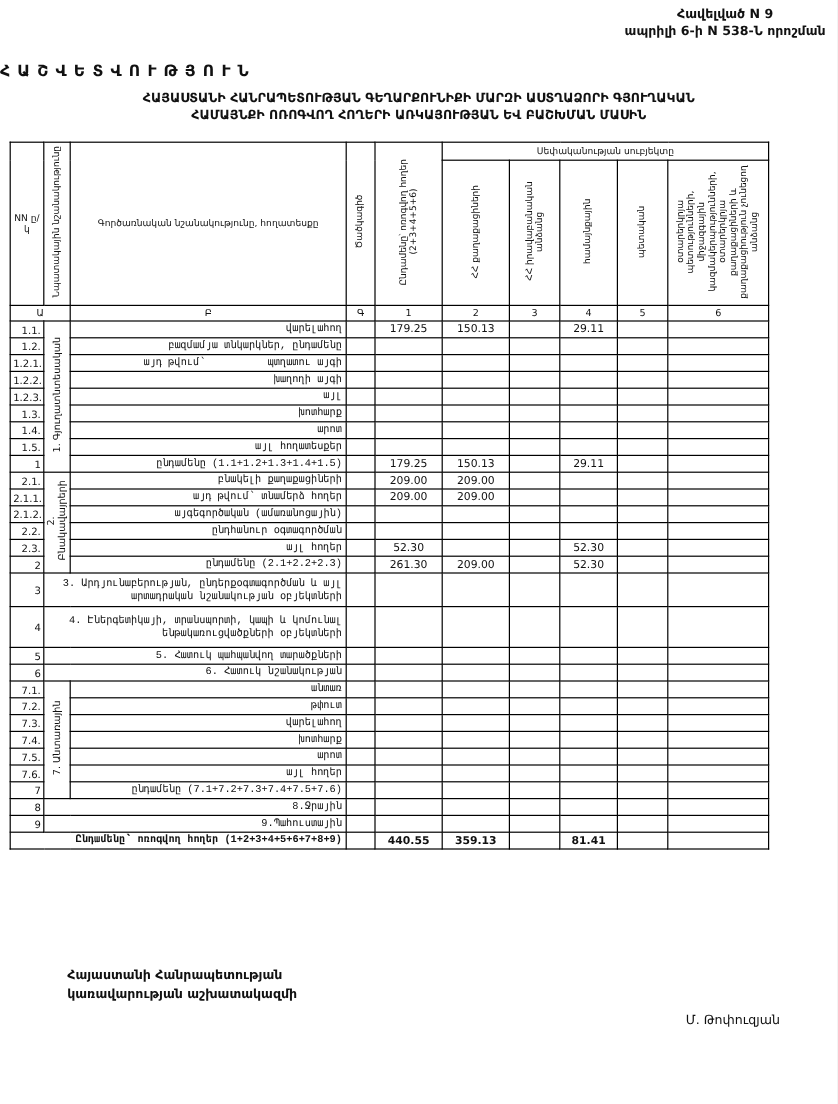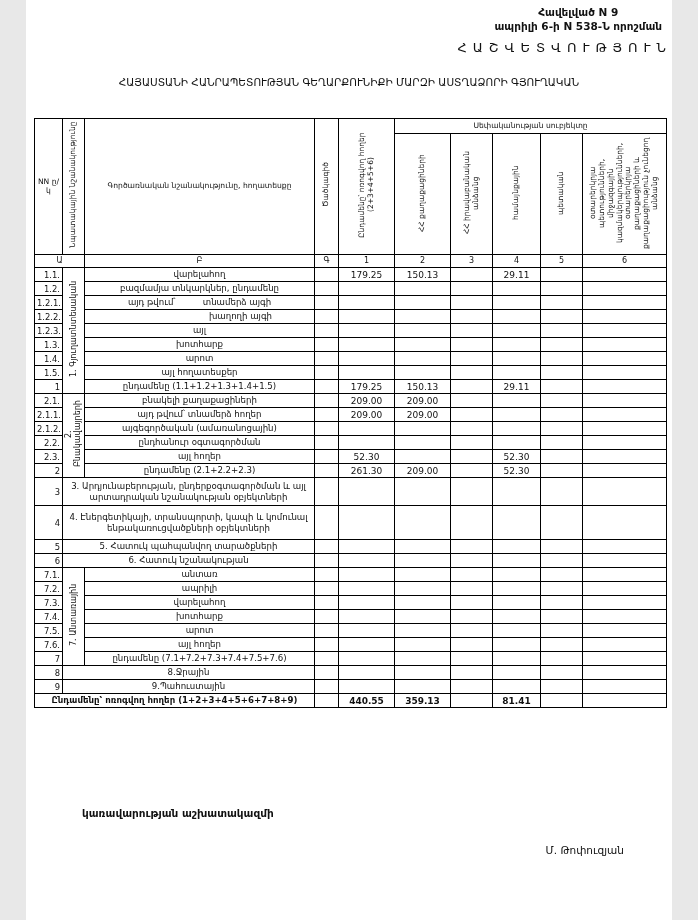--- a/index.html
+++ b/index.html
@@ -1,44 +1,44 @@
 <!DOCTYPE html>
 <html><head>
 <meta charset="utf-8">
 <style>
   html,body { margin:0; padding:0; background:#e8e8e8; }
   .page {
-    position:relative; width:646px; height:920px; background:#ffffff;
+    position:relative; width:698px; height:920px; background:#ffffff;
     font-family:"DejaVu Sans", sans-serif; color:#111; margin:0 auto; overflow:hidden;
   }
   .appendix { position:absolute; top:6px; right:10px; text-align:center;
     font-size:10.5px; font-weight:bold; line-height:1.3; }
-  .title { position:absolute; top:40px; left:0; width:100%; text-align:right;
-    font-size:13px; font-weight:normal; letter-spacing:6px; }
+  .title { position:absolute; top:52px; left:0; width:100%; text-align:left;
+    font-size:13px; font-weight:bold; letter-spacing:6px; }
   .subtitle { position:absolute; top:76px; left:0; width:100%; text-align:center;
-    font-size:10.5px; font-weight:normal; line-height:1.3; }
+    font-size:10.5px; font-weight:bold; line-height:1.3; }
 
   table.report { position:absolute; top:118px; left:8px; width:632px;
     border-collapse:collapse; table-layout:fixed; }
   .report th, .report td { border:1px solid #000; padding:0 2px; overflow:hidden;
     font-weight:normal; vertical-align:middle; }
   .report thead th { font-size:7.6px; text-align:center; line-height:1.15; }
   th.fnhead { font-size:8.5px;margin-top:11px; }
   th.banner { height:14px; font-size:7.6px; }
   tr.vrow th { height:120px; }
   tr.letters th { height:12px; font-size:8px; }
 
   .vt { writing-mode:vertical-rl; transform:rotate(180deg); display:inline-block;
     font-size:7.5px; line-height:1.18; text-align:center; white-space:normal; }
   .vt.vhead { height:114px; }
   .vt.vtall { height:128px; }
 
   tbody tr { height:14px; }
   td.nn  { font-size:8.4px; text-align:right; }
-  td.lbl { font-size:8.6px; text-align:center; white-space:pre-wrap; line-height:1.2; padding:0 3px; }
+  td.lbl { font-size:8.6px; text-align:right; white-space:pre-wrap; line-height:1.2; padding:0 3px;font-family:Liberation Mono, monospace; }
   td.code { }
   td.val { font-size:9px; text-align:center; padding:0 1px; }
   td.group { text-align:center; padding:0; }
   td.group .vt { font-size:8px; }
   tr.bold td { font-weight:bold; }
   td.final-lbl { }
 
   .footer-left { position:absolute; left:56px; top:806px; font-size:10.5px;
     font-weight:bold; line-height:1.5; }
   .footer-right { position:absolute; right:48px; top:844px; font-size:10.5px;
@@ -51,20 +51,21 @@
 
   <div class="appendix">
     <div>Հավելված N 9</div>
     <div>ապրիլի 6-ի N 538-Ն որոշման</div>
   </div>
 
   <div class="title">ՀԱՇՎԵՏՎՈՒԹՅՈՒՆ</div>
 
   <div class="subtitle">
     <div>ՀԱՅԱՍՏԱՆԻ ՀԱՆՐԱՊԵՏՈՒԹՅԱՆ ԳԵՂԱՐՔՈՒՆԻՔԻ ՄԱՐԶԻ ԱՍՏՂԱՁՈՐԻ ԳՅՈՒՂԱԿԱՆ</div>
+    <div>ՀԱՄԱՅՆՔԻ ՈՌՈԳՎՈՂ ՀՈՂԵՐԻ ԱՌԿԱՅՈՒԹՅԱՆ ԵՎ ԲԱՇԽՄԱՆ ՄԱՍԻՆ</div>
   </div>
 
   <table class="report">
     <colgroup>
       <col style="width:28px">
         <col style="width:22px">
         <col style="width:230px">
       <col style="width:24px">
         <col style="width:56px">
         <col style="width:56px">
@@ -136,21 +137,21 @@
           <td class="code"></td>
           <td class="val"></td>
           <td class="val"></td>
           <td class="val"></td>
           <td class="val"></td>
           <td class="val"></td>
           <td class="val"></td>
         </tr>
         <tr>
           <td class="nn">1.2.1.</td>
-          <td class="lbl">այդ թվում՝          տնամերձ այգի</td>
+          <td class="lbl">այդ թվում՝          պտղատու այգի</td>
           <td class="code"></td>
           <td class="val"></td>
           <td class="val"></td>
           <td class="val"></td>
           <td class="val"></td>
           <td class="val"></td>
           <td class="val"></td>
         </tr>
         <tr>
           <td class="nn">1.2.2.</td>
@@ -336,21 +337,21 @@
           <td class="code"></td>
           <td class="val"></td>
           <td class="val"></td>
           <td class="val"></td>
           <td class="val"></td>
           <td class="val"></td>
           <td class="val"></td>
         </tr>
         <tr>
           <td class="nn">7.2.</td>
-          <td class="lbl">ապրիլի</td>
+          <td class="lbl">թփուտ</td>
           <td class="code"></td>
           <td class="val"></td>
           <td class="val"></td>
           <td class="val"></td>
           <td class="val"></td>
           <td class="val"></td>
           <td class="val"></td>
         </tr>
         <tr>
           <td class="nn">7.3.</td>
@@ -436,17 +437,18 @@
           <td class="val">359.13</td>
           <td class="val"></td>
           <td class="val">81.41</td>
           <td class="val"></td>
           <td class="val"></td>
         </tr>
       </tbody>
   </table>
 
   <div class="footer-left">
+    <div>Հայաստանի Հանրապետության</div>
     <div>կառավարության աշխատակազմի</div>
   </div>
   <div class="footer-right">Մ. Թոփուզյան</div>
 
 </div>
 
 </body></html>

